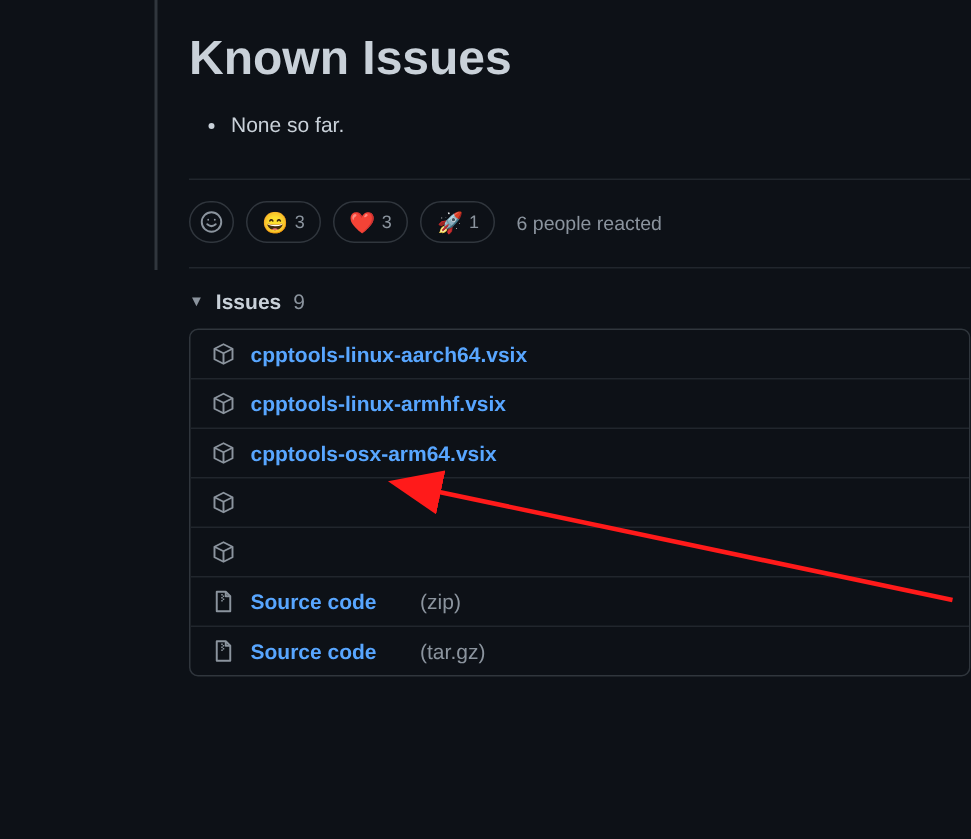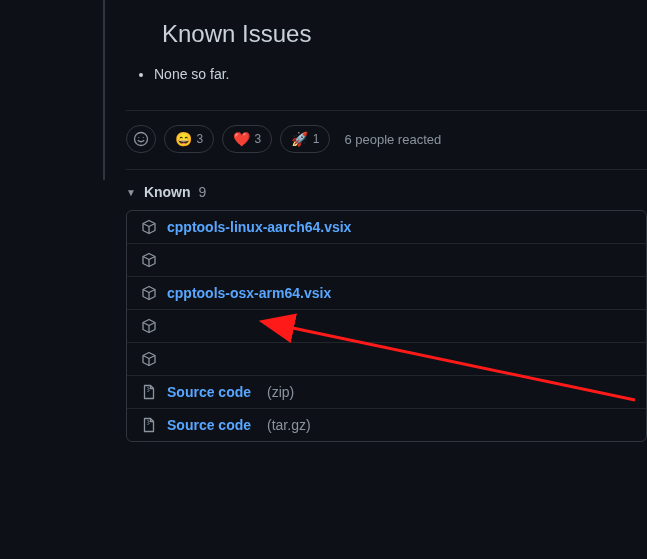--- a/index.html
+++ b/index.html
@@ -19,25 +19,24 @@
     top: 0;
     width: 2px;
     height: 180px;
     background: #30363d;
   }
   .content {
     margin-left: 126px;
     padding-top: 20px;
   }
   h2 {
-    font-size: 24px;
-    font-weight: 400;
+    font-size: 32px;
+    font-weight: 700;
     color: #c9d1d9;
     margin-bottom: 18px;
-    margin-left: 36px;
   }
   .bullet-row {
     padding-left: 28px;
   }
   .bullet-row li {
     color: #c9d1d9;
   }
   .top-divider {
     margin-top: 28px;
     border-top: 1px solid #21262d;
@@ -97,21 +96,21 @@
   .asset-row {
     display: flex;
     align-items: flex-end;
     gap: 10px;
     padding: 8px 14px;
     border-top: 1px solid #21262d;
   }
   .asset-row:first-child { border-top: none; }
   .asset-row .ico { color:#8b949e; display:inline-flex;}
   .asset-row .link { color:#58a6ff; font-weight:600; cursor:pointer; }
-  .asset-row .ext { color:#8b949e; margin-left:6px;}
+  .asset-row .ext { color:#8b949e; margin-left:19px;}
   svg { display:block; }
   .arrow {
     position: absolute;
     pointer-events: none;
   }
 </style>
 </head>
 <body>
 
 <div class="left-border"></div>
@@ -147,21 +146,21 @@
       <span class="emoji">🚀</span>
       <span>1</span>
     </button>
     <span class="react-text">6 people reacted</span>
   </div>
 
   <div class="section-divider"></div>
 
   <div class="assets-header">
     <span class="tri">▼</span>
-    <span class="lbl">Known</span>
+    <span class="lbl">Issues</span>
     <span class="count">9</span>
   </div>
 
   <div class="assets-list" id="assets-list">
 
   <div class="asset-row">
         <span class="ico">
           <svg width="16" height="16" viewBox="0 0 16 16" fill="none" stroke="#8b949e" stroke-width="1.3" stroke-linejoin="round">
             <path d="M8 1.5 L14 4.5 L14 11.5 L8 14.5 L2 11.5 L2 4.5 Z"></path>
             <path d="M2 4.5 L8 7.5 L14 4.5"></path>
@@ -171,20 +170,21 @@
         <span class="link">cpptools-linux-aarch64.vsix</span>
       </div>
       <div class="asset-row">
         <span class="ico">
           <svg width="16" height="16" viewBox="0 0 16 16" fill="none" stroke="#8b949e" stroke-width="1.3" stroke-linejoin="round">
             <path d="M8 1.5 L14 4.5 L14 11.5 L8 14.5 L2 11.5 L2 4.5 Z"></path>
             <path d="M2 4.5 L8 7.5 L14 4.5"></path>
             <path d="M8 7.5 L8 14.5"></path>
           </svg>
         </span>
+        <span class="link">cpptools-linux-armhf.vsix</span>
       </div>
       <div class="asset-row">
         <span class="ico">
           <svg width="16" height="16" viewBox="0 0 16 16" fill="none" stroke="#8b949e" stroke-width="1.3" stroke-linejoin="round">
             <path d="M8 1.5 L14 4.5 L14 11.5 L8 14.5 L2 11.5 L2 4.5 Z"></path>
             <path d="M2 4.5 L8 7.5 L14 4.5"></path>
             <path d="M8 7.5 L8 14.5"></path>
           </svg>
         </span>
         <span class="link">cpptools-osx-arm64.vsix</span>

